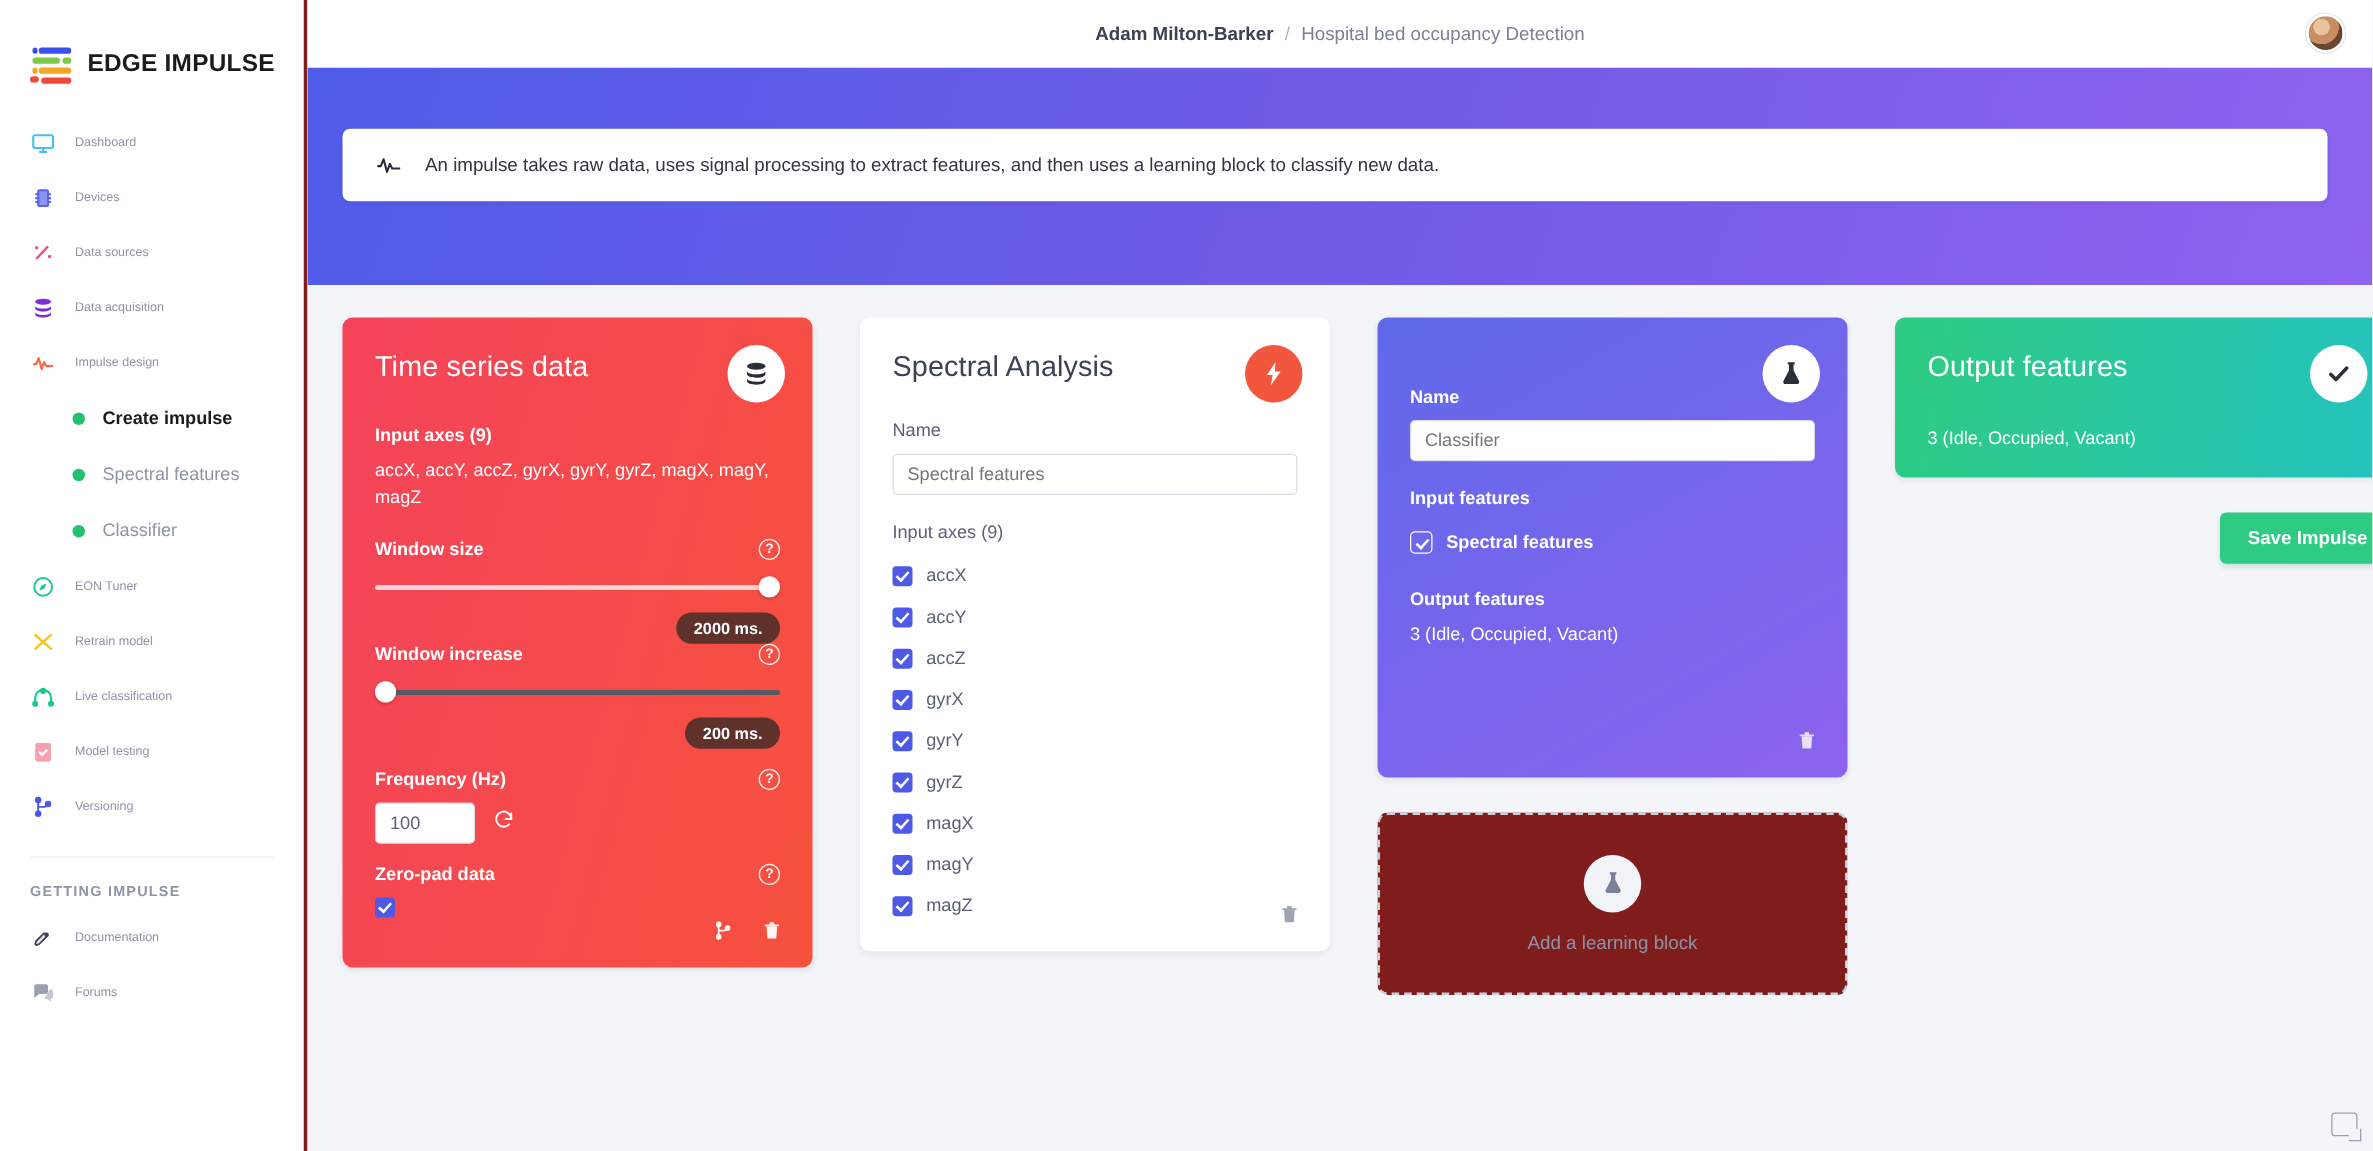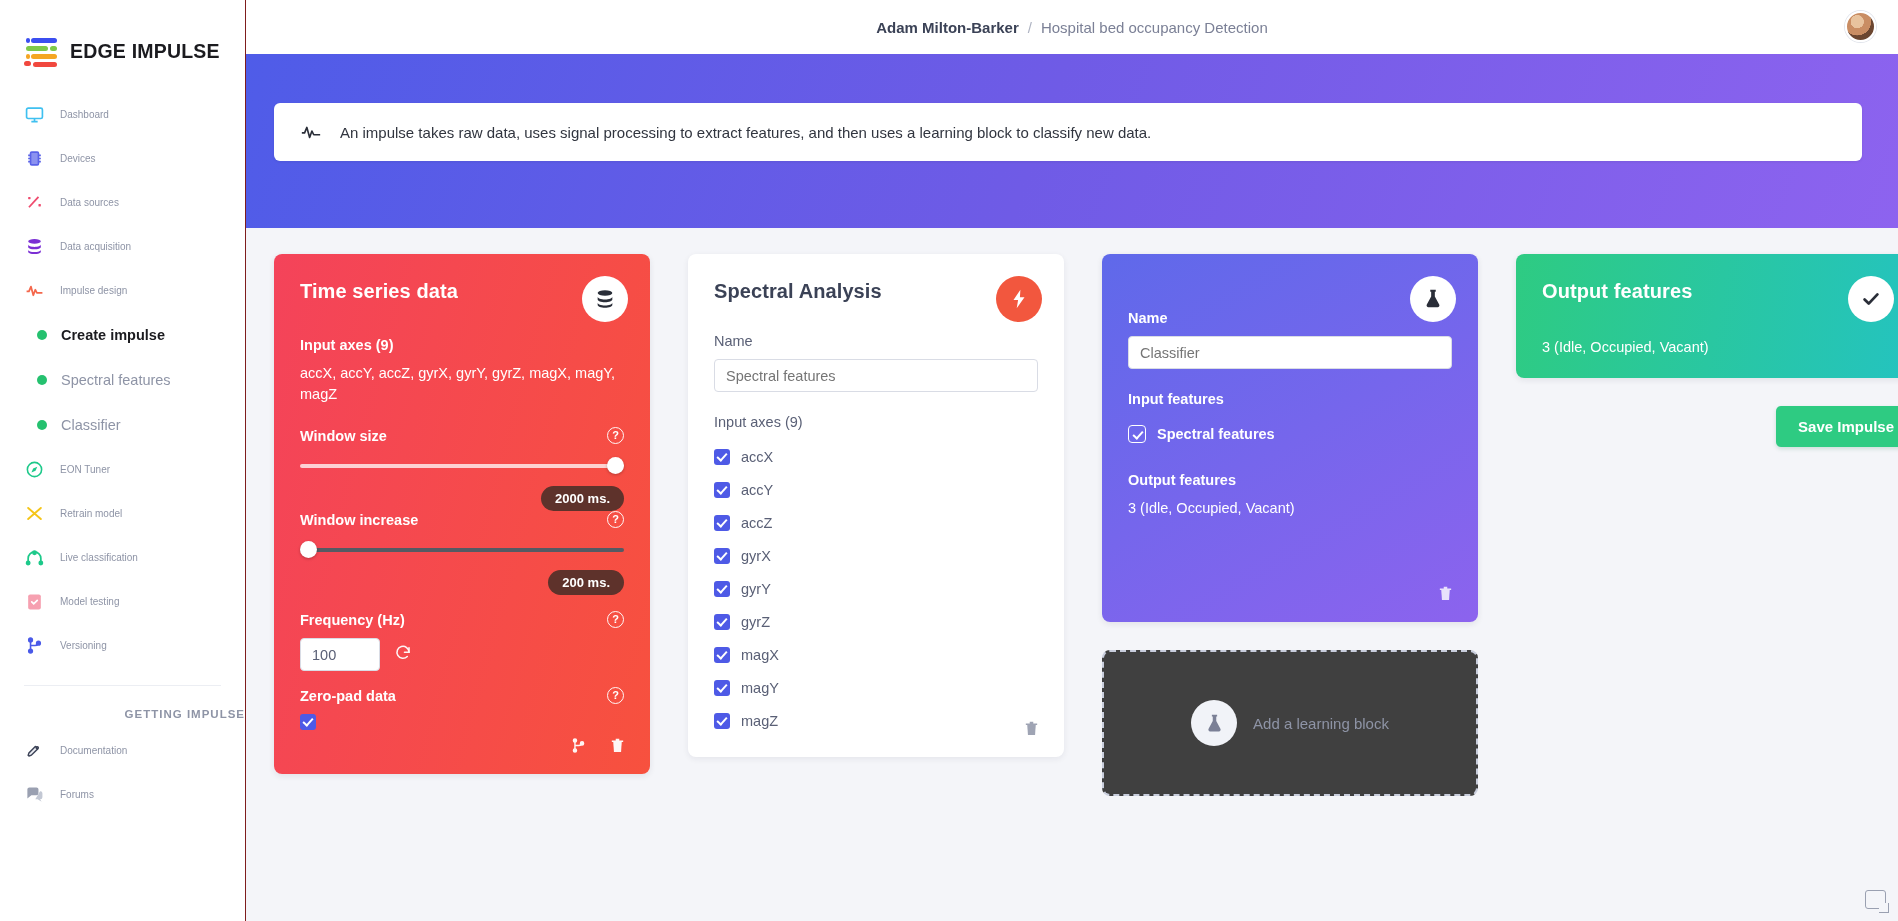--- a/index.html
+++ b/index.html
@@ -8,25 +8,24 @@
     overflow: hidden;
     font-family: "Liberation Sans", sans-serif;
     background: #f4f5f9;
   }
   body { display: flex; }
 
   
   .sidebar {
     width: 246px; height: 921px; flex: 0 0 246px;
     background: #ffffff;
-    border-right: 1px solid #7f1d1d;
+    border-right: 3px solid #7f1d1d;
     padding: 0 0 0 0;
     position: relative;
     overflow: hidden;
-    text-align: right;
   }
   .logo-row {
     display: flex; align-items: center; gap: 12px;
     padding: 26px 0 0 24px;
     height: 76px;
   }
   .logo-mark { width: 34px; height: 30px; position: relative; flex: 0 0 34px; }
   .logo-mark i {
     position: absolute; display: block; height: 5px; border-radius: 3px;
   }
@@ -47,21 +46,21 @@
     display: flex; align-items: center; gap: 16px;
     height: 44px; padding-left: 24px;
     color: #8e94a6; font-size: 10px; cursor: pointer;
     text-decoration: none;
   }
   .nav-ico { width: 20px; height: 20px; flex: 0 0 20px; display: flex; align-items: center; justify-content: center; }
   .nav-ico svg { display: block; }
 
   .sub-item {
     display: flex; align-items: center; gap: 14px;
-    height: 45px; padding-left: 37px;
+    height: 45px; padding-left: 58px;
     color: #8e94a6; font-size: 14.5px; cursor: pointer;
   }
   .sub-item.active { color: #1b1b1f; font-weight: 600; }
   .dot { width: 10px; height: 10px; border-radius: 50%; background: #25c16f; flex: 0 0 10px; }
 
   .nav-divider { height: 1px; background: #eceef3; margin: 18px 24px 0 24px; }
   .nav-heading {
     font-size: 11.5px; font-weight: bold; letter-spacing: 1px;
     color: #8e94a6; padding: 22px 0 8px 24px;
   }
@@ -107,21 +106,21 @@
   }
   .col { width: 376px; flex: 0 0 376px; }
   .col-wide { width: 400px; flex: 0 0 400px; }
 
   
   .block {
     border-radius: 8px; padding: 26px 26px 20px 26px;
     position: relative; color: #fff;
     box-shadow: 0 2px 6px rgba(30,30,60,.09);
   }
-  .block h3 { font-size: 20px; font-weight: bold; letter-spacing: .1px; }
+  .block h3 { font-size: 23px; font-weight: normal; letter-spacing: .1px; }
   .block-badge {
     position: absolute; right: 22px; top: 22px;
     width: 46px; height: 46px; border-radius: 50%;
     display: flex; align-items: center; justify-content: center;
   }
 
   .block-red { background: linear-gradient(105deg, #f4435a 0%, #f7513e 100%); min-height: 520px; }
   .block-white { background: #fff; color: #3b4256; min-height: 496px; box-shadow: 0 2px 6px rgba(30,30,60,.07); }
   .block-purple { background: linear-gradient(150deg, #5f69ea 0%, #8c63ee 100%); min-height: 368px; }
   .block-green { background: linear-gradient(100deg, #2ecb82 0%, #24c3c0 100%); min-height: 124px; }
@@ -185,23 +184,23 @@
 
   .card-actions {
     position: absolute; right: 24px; bottom: 16px;
     display: flex; gap: 22px; align-items: center;
   }
   .act { cursor: pointer; opacity: .95; }
 
   .dropzone {
     margin-top: 28px;
     border: 2px dashed #c9cedd; border-radius: 8px;
-    height: 146px; display: flex; flex-direction: row;
+    height: 146px; display: flex; flex-direction: column;
     align-items: center; justify-content: center; gap: 16px;
-    background: #404040; cursor: pointer;
+    background: #7f1d1d; cursor: pointer;
   }
   .dz-circle {
     width: 46px; height: 46px; border-radius: 50%;
     background: #f1f3f8; display: flex; align-items: center; justify-content: center;
   }
   .dz-label { font-size: 15px; color: #8e94a6; }
 
   .save-wrap { display: flex; justify-content: flex-end; margin-top: 28px; }
   .save-btn {
     background: #2ecb82; color: #fff; border: none;

